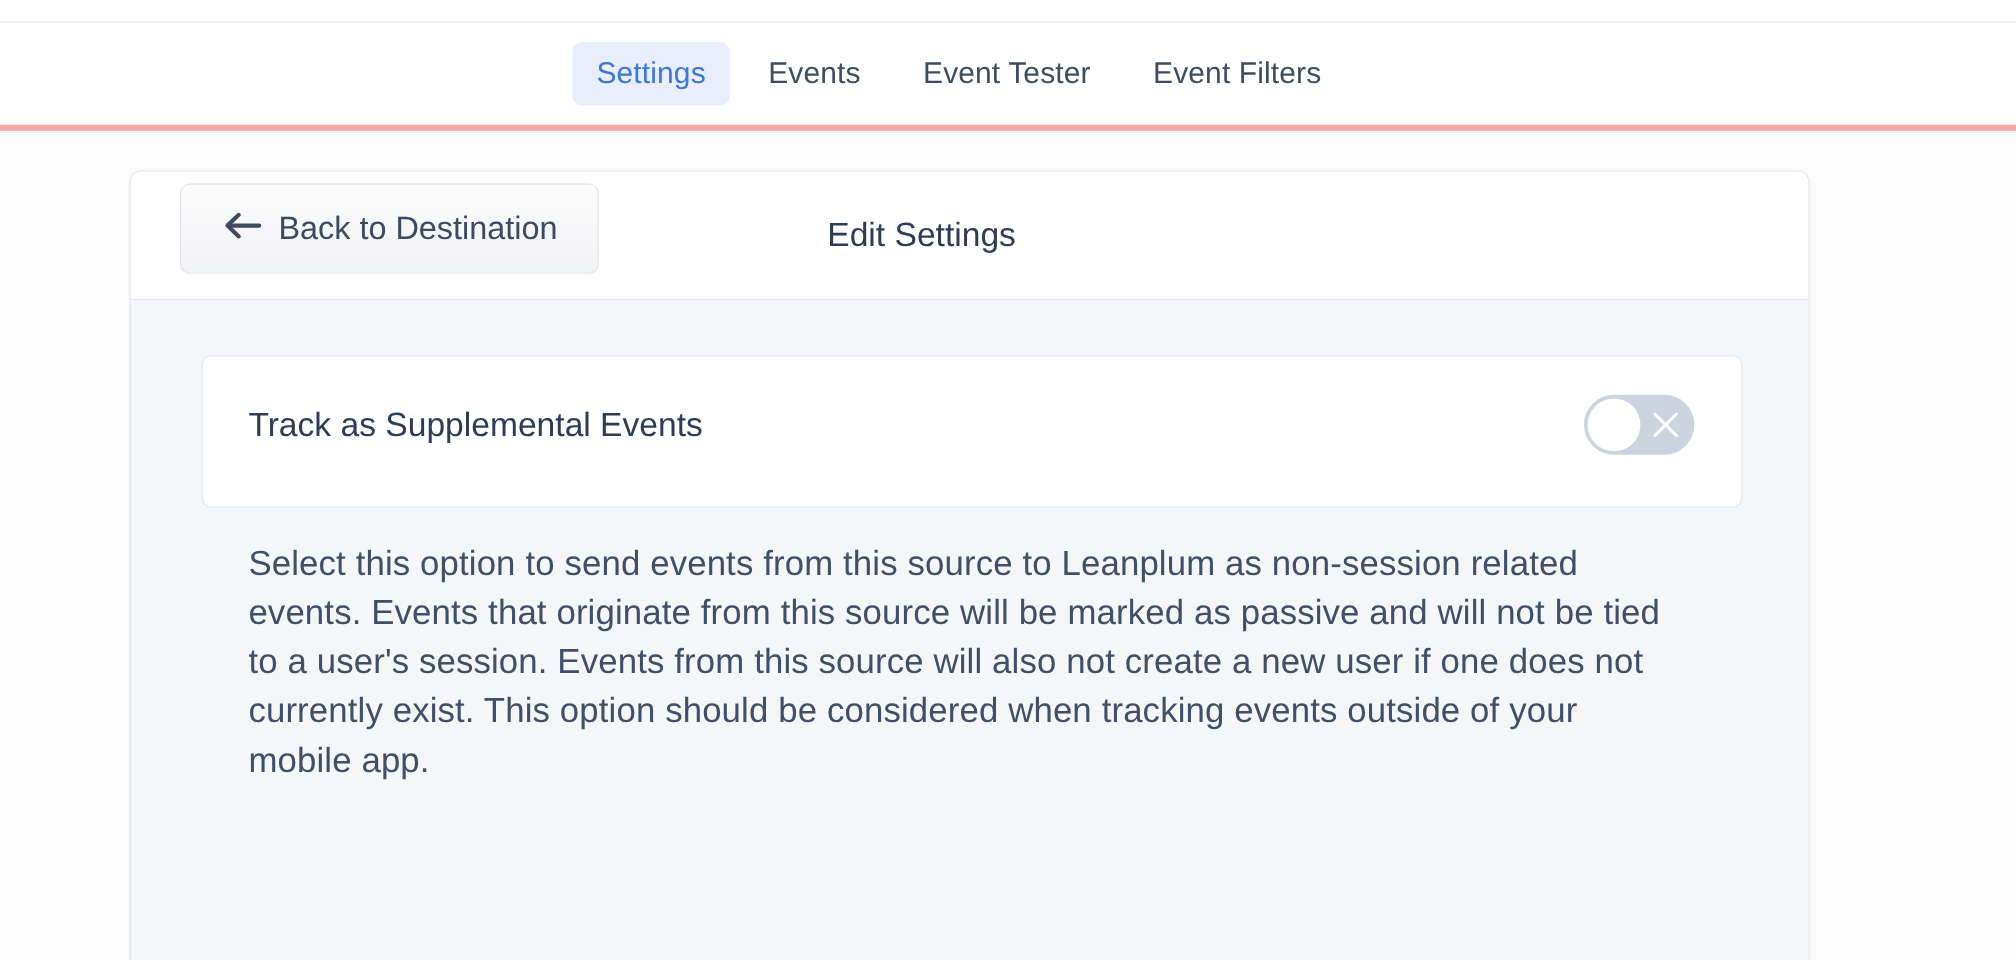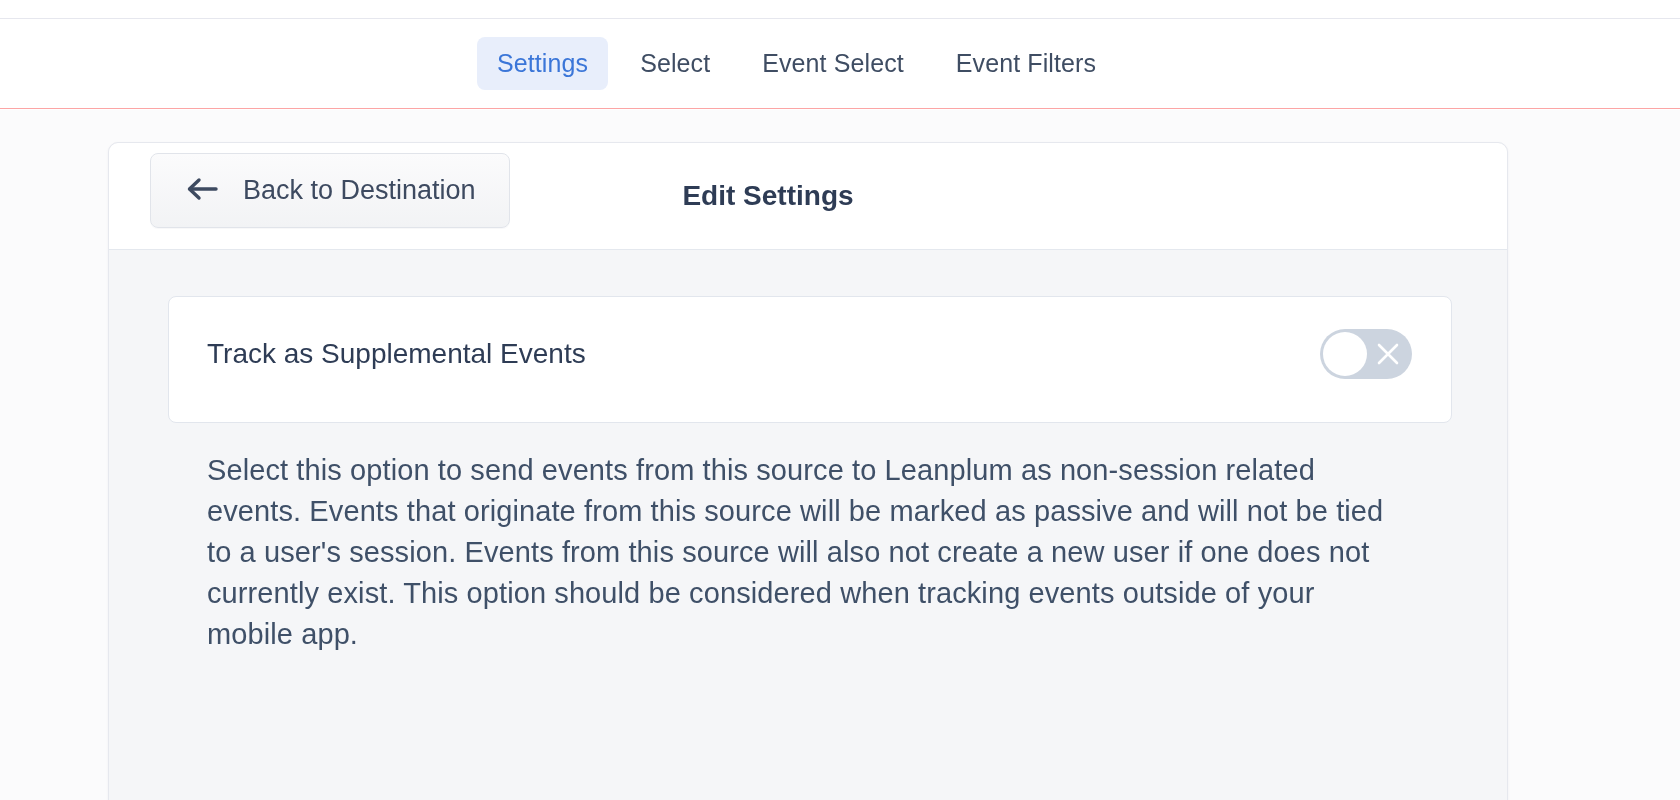--- a/index.html
+++ b/index.html
@@ -29,21 +29,21 @@
     border-bottom: 1px solid #e6e7ee;
   }
 
   
   .tabbar {
     position: absolute;
     top: 19px; left: 0;
     width: 1680px;
     height: 90px;
     background: #ffffff;
-    border-bottom: 1px solid #fca5a5;
+    border-bottom: 5px solid #fca5a5;
     display: flex;
     align-items: center;
     justify-content: flex-start;
     padding-left: 477px;
   }
 
   .tab {
     font-size: 25px;
     line-height: 1;
     color: #3f4d63;
@@ -91,21 +91,21 @@
     border-radius: 9px 9px 0 0;
   }
 
   .back-button {
     position: absolute;
     left: 41px;
     top: 10px;
     height: 75px;
     display: flex;
     align-items: center;
-    gap: 23px;
+    gap: 12px;
     padding: 0 33px;
     border: 1px solid #e1e4ea;
     border-radius: 8px;
     background: linear-gradient(180deg, #fbfbfc 0%, #f2f3f5 100%);
     cursor: pointer;
     box-shadow: 0 1px 1px rgba(30,40,70,0.03);
   }
   .back-button .label {
     font-size: 27px;
     color: #3d4a60;
@@ -116,21 +116,21 @@
   .card-title {
     position: absolute;
     left: 0; right: 0;
     top: 0; bottom: 0;
     display: flex;
     align-items: center;
     justify-content: center;
     padding-right: 80px;
     font-size: 28px;
     color: #2e3c55;
-    font-weight: 700;
+    font-weight: 400;
     pointer-events: none;
   }
 
   .card-body {
     position: relative;
     height: 592px;
     padding: 46px 55px 0 59px;
   }
 
   
@@ -192,24 +192,24 @@
 
 <div id="app">
 
   <div class="top-strip"></div>
 
   <div class="tabbar">
     <div class="tab active">
       <span>Settings</span>
     </div>
     <div class="tab">
-      <span>Select</span>
+      <span>Events</span>
     </div>
     <div class="tab">
-      <span>Event Select</span>
+      <span>Event Tester</span>
     </div>
     <div class="tab">
       <span>Event Filters</span>
     </div>
   </div>
 
   <div class="page">
 
     <div class="card">
 

